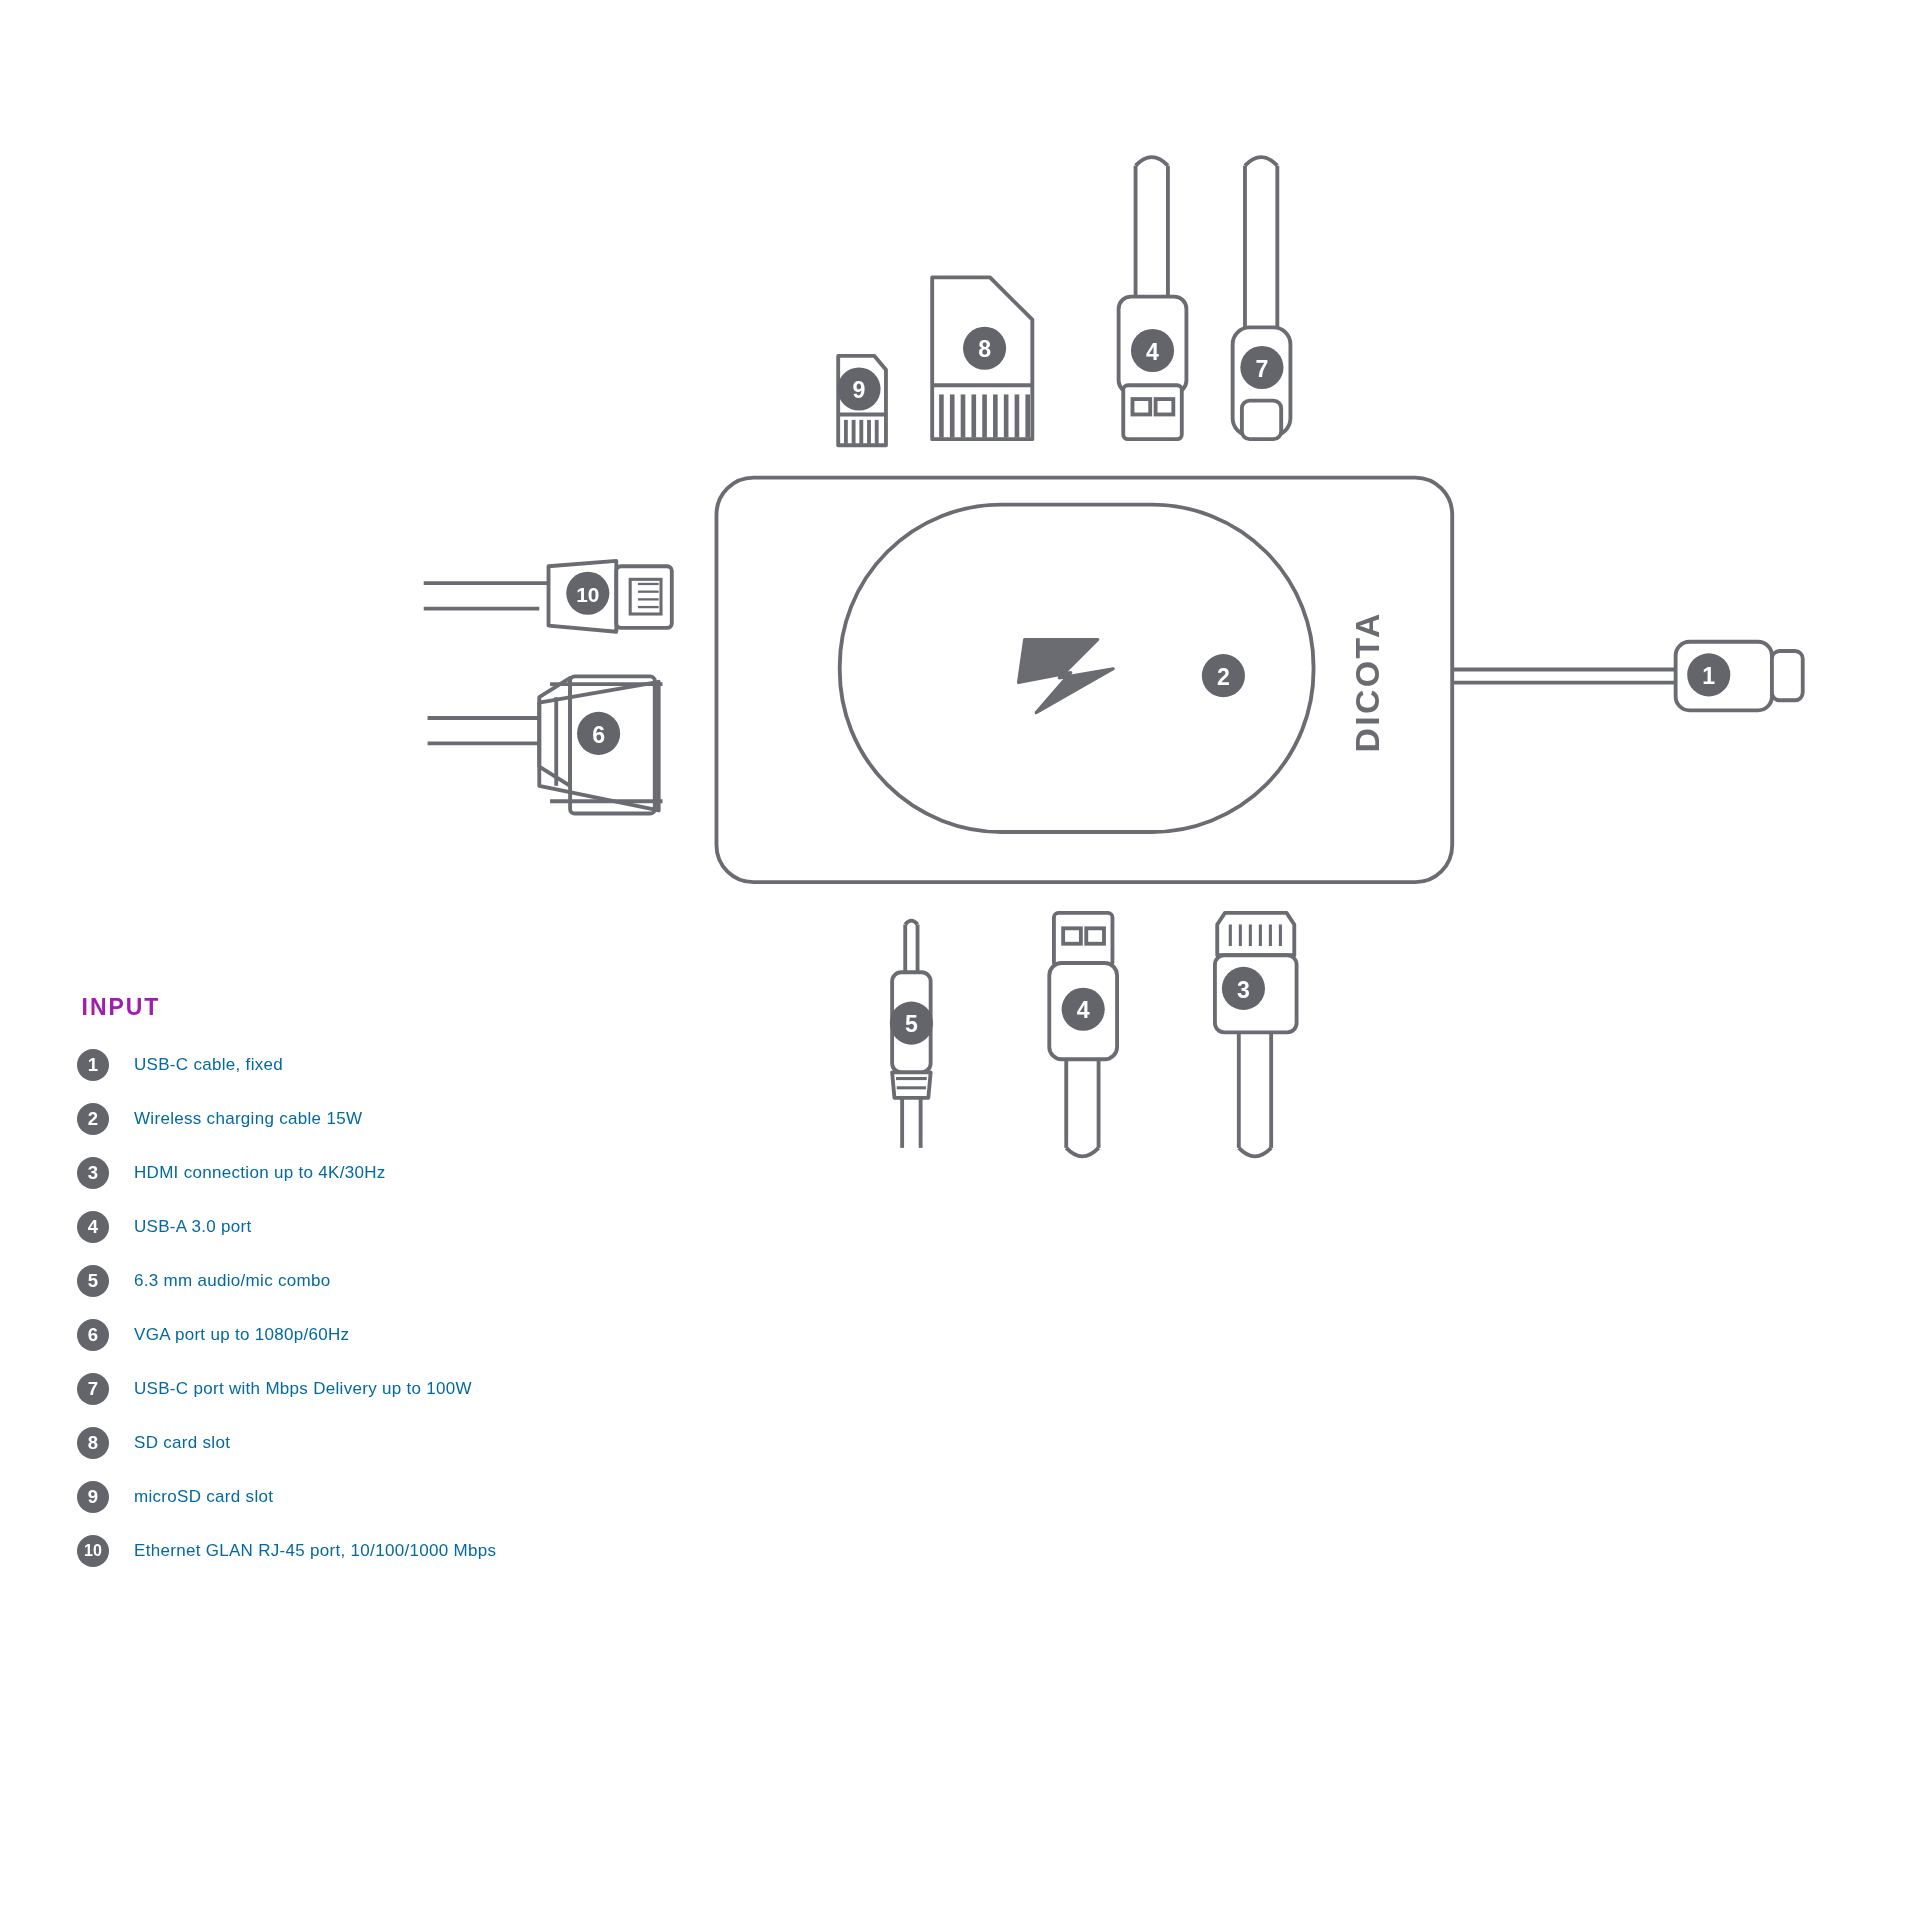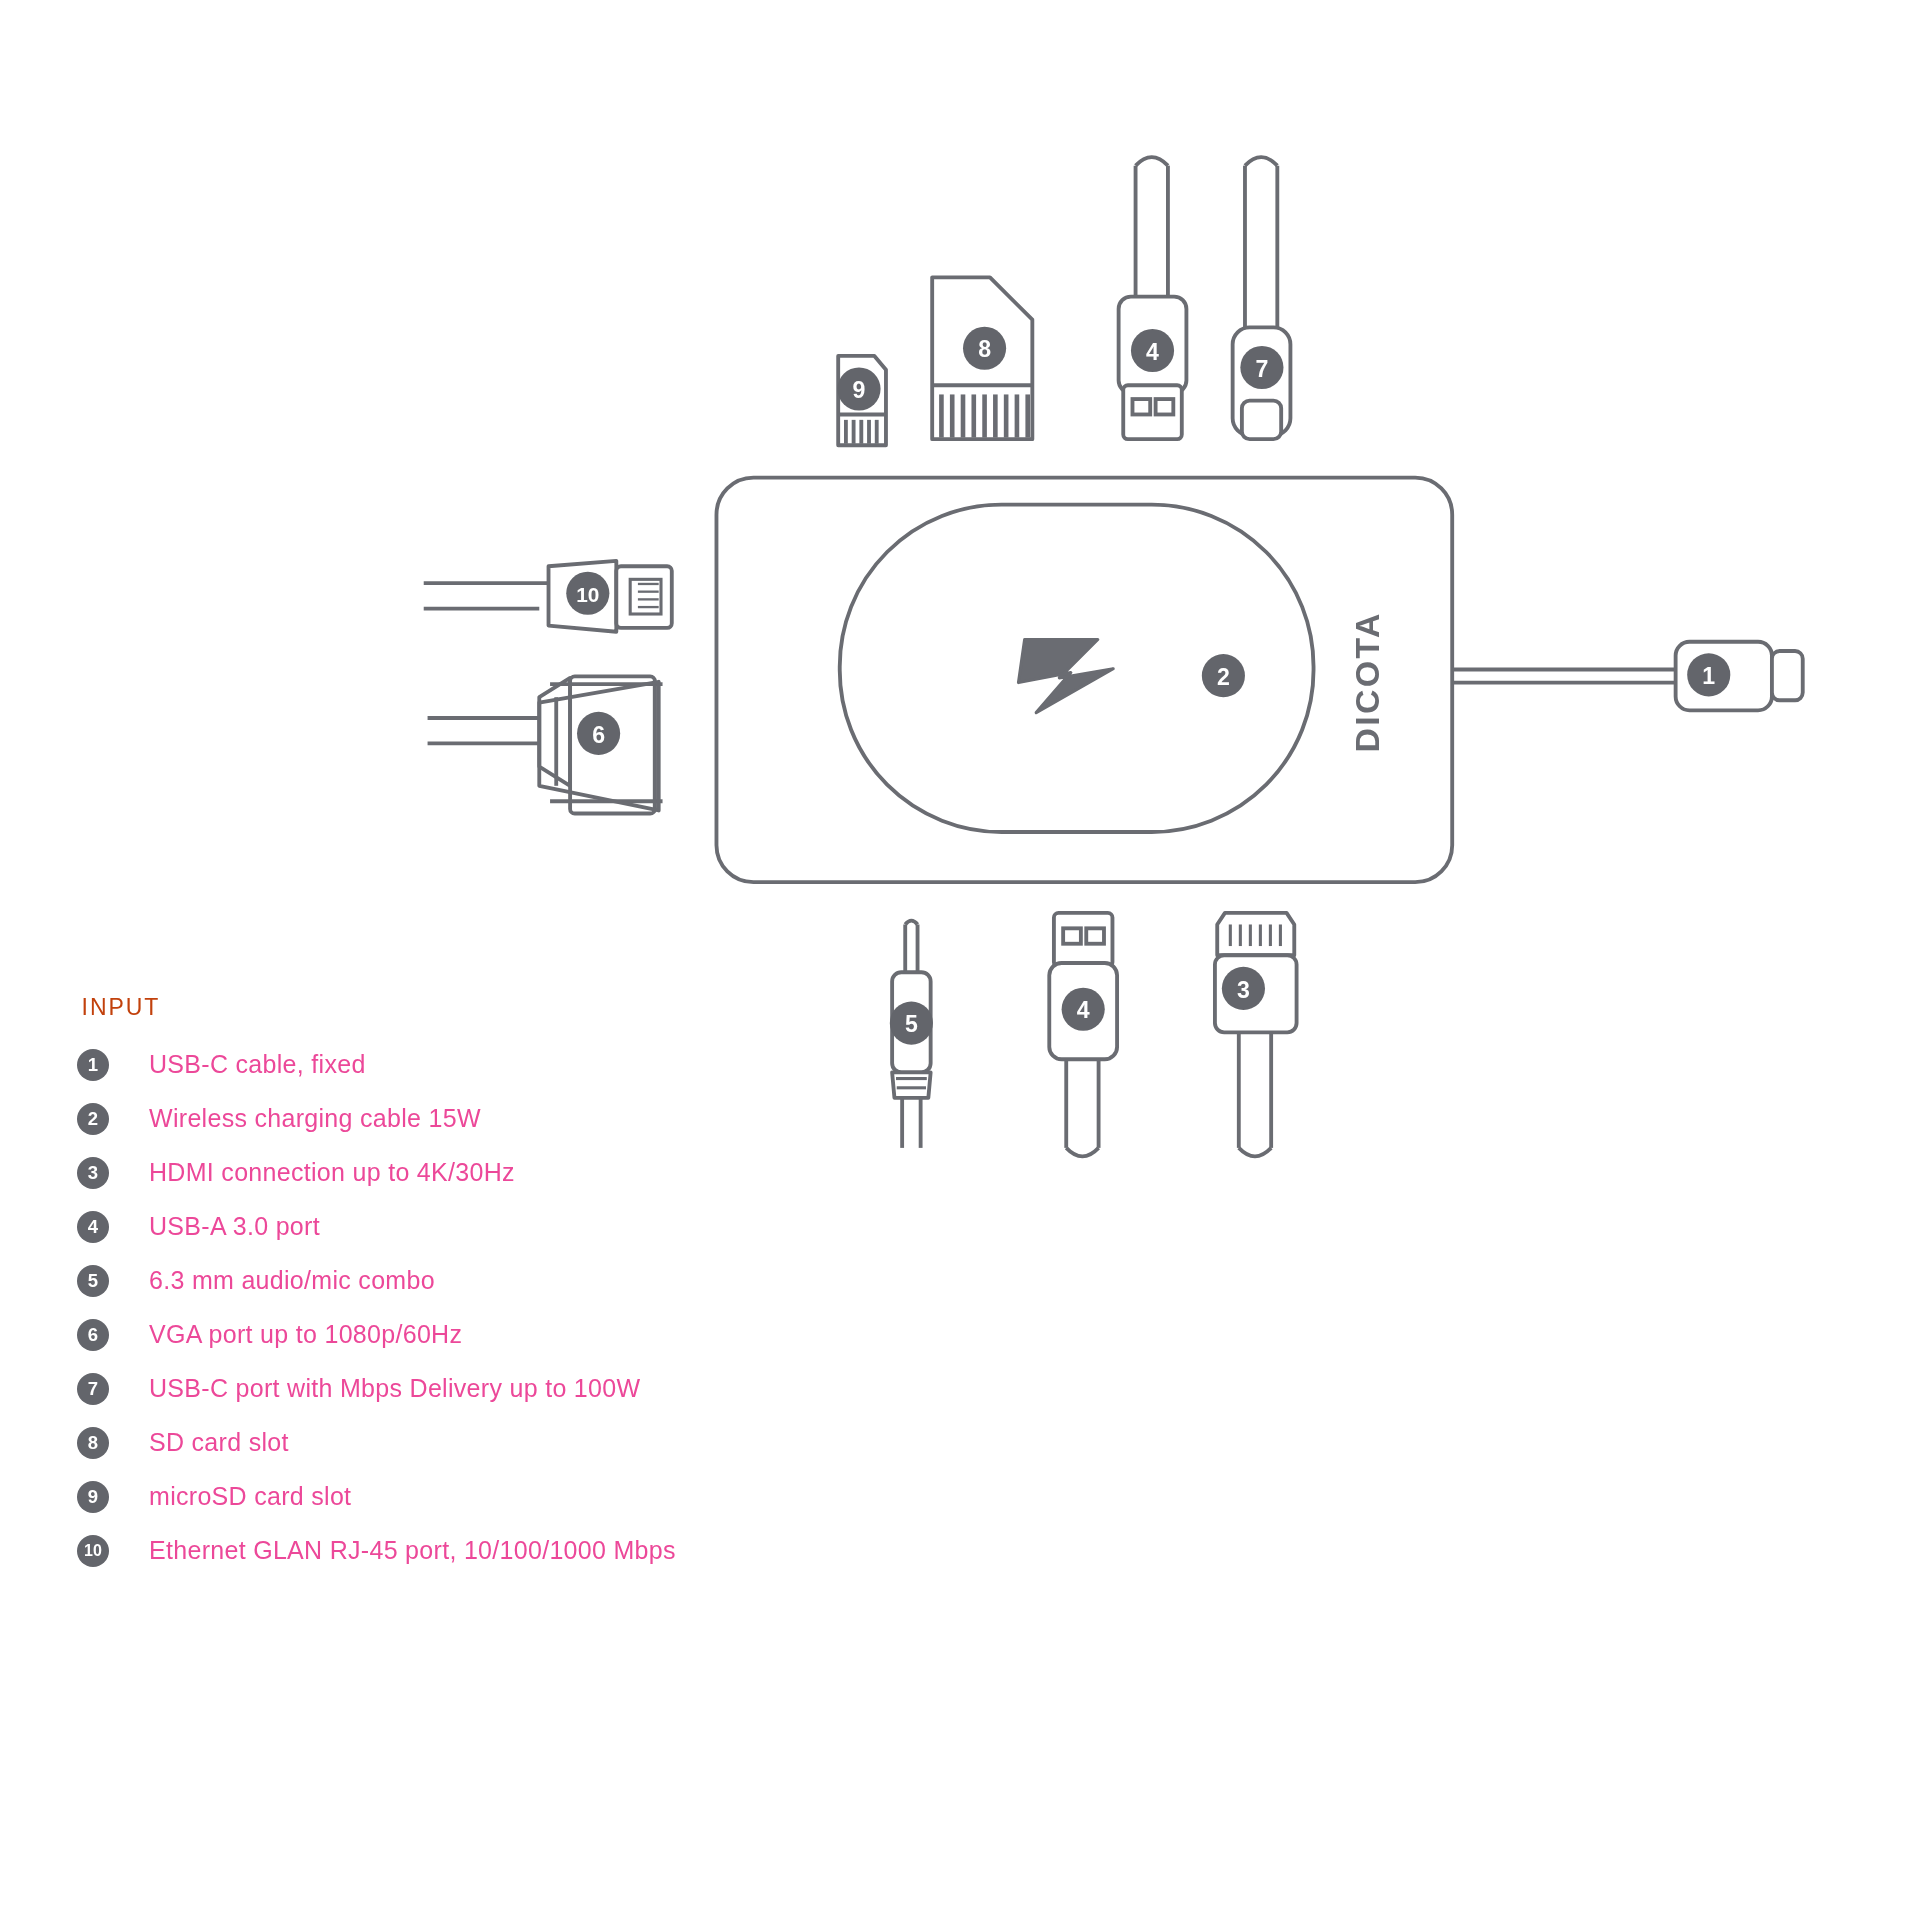--- a/index.html
+++ b/index.html
@@ -28,23 +28,23 @@
     height: 1926px;
   }
   .legend {
     position: absolute;
     left: 77px;
     top: 994px;
     width: 848px;
   }
   .legend-section-title {
     font-size: 23px;
-    font-weight: normal;
+    font-weight: bold;
     letter-spacing: 1.9px;
-    color: #c2410c;
+    color: #a21caf;
     margin: 0 0 26px 4.6px;
   }
   .legend-section-title.output {
     margin-top: 60px;
   }
   .legend-row {
     display: flex;
     align-items: center;
     margin-bottom: 19px;
     height: 35px;
@@ -60,23 +60,23 @@
     display: flex;
     align-items: center;
     justify-content: center;
     flex: 0 0 auto;
     letter-spacing: 0px;
   }
   .legend-badge.wide {
     font-size: 16px;
   }
   .legend-label {
-    margin-left: 40px;
-    font-size: 25px;
-    color: #ec4899;
+    margin-left: 25px;
+    font-size: 17px;
+    color: #0369a1;
     letter-spacing: 0.3px;
     white-space: nowrap;
   }
   .brand-text {
     font-size: 44px;
     font-weight: bold;
     letter-spacing: 3px;
     fill: #6a6c72;
   }
 </style>

